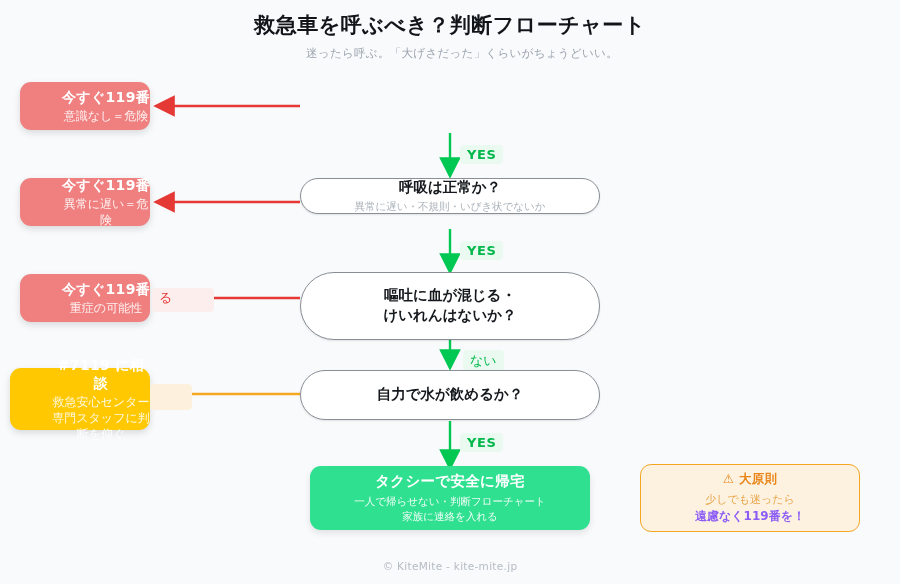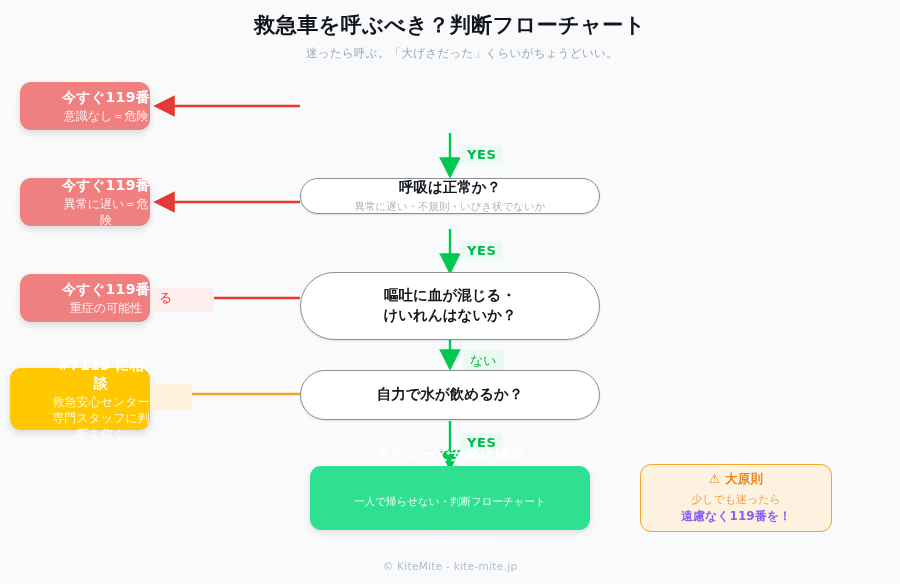--- a/index.html
+++ b/index.html
@@ -111,40 +111,39 @@
     box-sizing: border-box;
     background: #2ee08f;
     border-radius: 11px;
     display: flex;
     flex-direction: column;
     align-items: center;
     justify-content: center;
     text-align: center;
     color: #ffffff;
     box-shadow: 0 3px 7px rgba(0,0,0,0.10);
-    gap: 27px;
   }
   .terminal-title {
     font-size: 14.5px;
     font-weight: bold;
     letter-spacing: 0.3px;
   }
   .terminal-sub {
     margin-top: 3px;
     font-size: 10.5px;
     color: rgba(255,255,255,0.93);
     line-height: 1.45;
   }
 
   
   .note {
     position: absolute;
     left: 640px;
     top: 464px;
-    width: 192px;
+    width: 220px;
     height: 68px;
     box-sizing: border-box;
     background: #fdf2e0;
     border: 1.6px solid #f5a623;
     border-radius: 11px;
     display: flex;
     flex-direction: column;
     align-items: center;
     justify-content: center;
     text-align: left;

